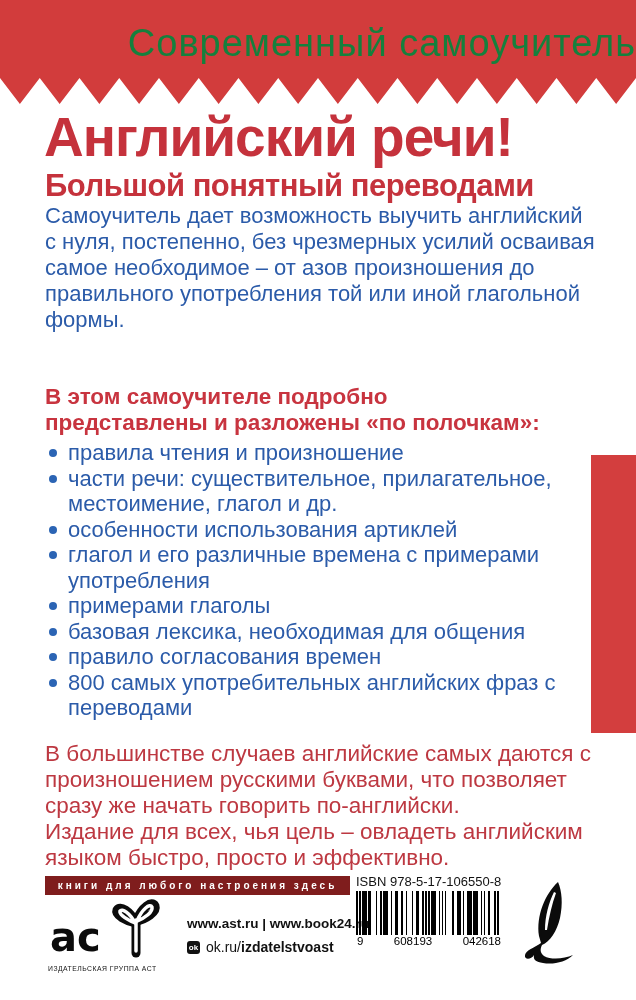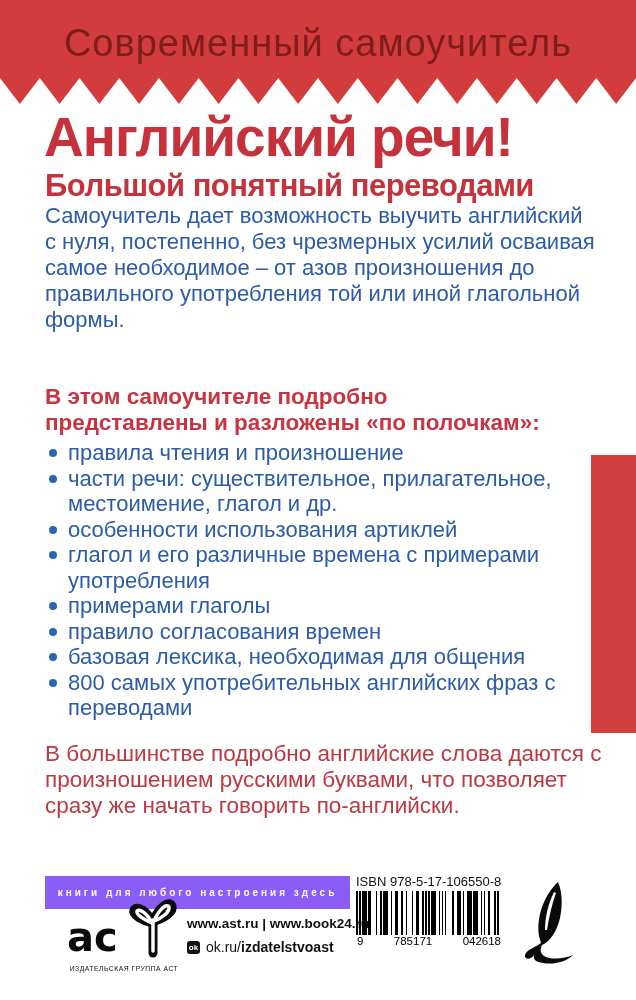--- a/index.html
+++ b/index.html
@@ -4,22 +4,22 @@
 <style>
   html,body{margin:0;padding:0;}
   body{
     width:636px;height:1000px;position:relative;background:#ffffff;overflow:hidden;
     font-family:"Liberation Sans","DejaVu Sans",sans-serif;
   }
   
   .band{position:absolute;top:0;left:0;width:636px;height:104px;}
   .band svg{display:block;}
   .band-label{
-    position:absolute;top:22px;left:0;width:636px;text-align:center;
-    color:#7f1d1d;font-size:38px;letter-spacing:1px;font-weight:400;
+    position:absolute;top:22px;left:0;width:636px;text-align:right;
+    color:#15803d;font-size:38px;letter-spacing:1px;font-weight:400;
   }
   
   .title{
     position:absolute;top:110px;left:44px;width:560px;
     color:#c5323c;font-size:55px;font-weight:700;letter-spacing:-1px;line-height:1.0;
   }
   .subtitle{
     position:absolute;top:168px;left:45px;width:560px;
     color:#c5323c;font-size:31px;font-weight:700;letter-spacing:-0.5px;
   }
@@ -47,25 +47,25 @@
   
   .outro{
     position:absolute;top:741px;left:45px;width:560px;
     color:#bd3841;font-size:22.5px;line-height:26px;font-weight:400;
   }
   .outro p{margin:0;}
   
   .accent-rect{position:absolute;left:591px;top:455px;width:45px;height:278px;background:#d33e3e;}
   
   .ribbon{
-    position:absolute;left:45px;top:876px;width:305px;height:33px;background:#8b5cf6;
+    position:absolute;left:45px;top:876px;width:305px;height:19px;background:#7f1d1d;
     color:#ffffff;font-size:10px;font-weight:700;letter-spacing:3px;
     display:flex;align-items:center;justify-content:center;
   }
-  .ast-block{position:absolute;left:48px;top:897px;width:128px;text-align:center;margin-left:12px;}
+  .ast-block{position:absolute;left:48px;top:897px;width:128px;text-align:left;}
   .ast-caption{font-size:6.8px;letter-spacing:0.5px;color:#111;margin-top:0;}
   .links{position:absolute;left:187px;top:916px;width:170px;color:#111;}
   .links .sites{font-size:13.5px;font-weight:700;white-space:nowrap;}
   .links .social{display:flex;align-items:center;margin-top:8px;font-size:14px;white-space:nowrap;}
   .links .social + .social{margin-top:3px;}
   .soc-icon{
     width:13px;height:13px;border-radius:3px;background:#111;color:#fff;
     font-size:8px;font-weight:700;display:inline-flex;align-items:center;justify-content:center;
     margin-right:6px;flex:0 0 auto;
   }
@@ -100,27 +100,28 @@
   <p>Самоучитель дает возможность выучить английский с нуля, постепенно, без чрезмерных усилий осваивая самое необходимое – от азов произношения до правильного употребления той или иной глагольной формы.</p>
 </div>
 
 <div class="list-heading">В этом самоучителе подробно представлены и разложены «по полочкам»:</div>
 <ul class="features">
     <li>правила чтения и произношение</li>
     <li>части речи: существительное, прилагательное, местоимение, глагол и др.</li>
     <li>особенности использования артиклей</li>
     <li>глагол и его различные времена с примерами употребления</li>
     <li>примерами глаголы</li>
+    <li>базовая лексика, необходимая для общения</li>
     <li>правило согласования времен</li>
-    <li>базовая лексика, необходимая для общения</li>
     <li>800 самых употребительных английских фраз с переводами</li>
   </ul>
 
 <div class="outro">
-  <p>В большинстве подробно английские слова даются с произношением русскими буквами, что позволяет сразу же начать говорить по-английски.</p>
+  <p>В большинстве случаев английские самых даются с произношением русскими буквами, что позволяет сразу же начать говорить по-английски.</p>
+  <p>Издание для всех, чья цель – овладеть английским языком быстро, просто и эффективно.</p>
 </div>
 
 <div class="accent-rect"></div>
 
 <div class="ribbon">книги для любого настроения здесь</div>
 
 <div class="ast-block">
   <svg width="118" height="64" viewBox="0 0 118 64">
     <text x="2" y="54" font-family="DejaVu Sans, sans-serif" font-size="40" font-weight="bold" fill="#0b0b0b">ас</text>
 
@@ -241,21 +242,21 @@
         <span class="b" style="height: 44px;"></span>
         <span style="height: 44px;"></span>
         <span style="height: 44px;"></span>
         <span style="height: 44px;"></span>
         <span class="b" style="height: 56px;"></span>
         <span style="height: 56px;"></span>
         <span class="b" style="height: 56px;"></span>
       </div>
     <div class="bc-digits">
       <span>9</span>
-        <span>785171</span>
+        <span>608193</span>
         <span>042618</span>
     </div>
   </div>
 </div>
 
 <svg class="quill" width="58" height="88" viewBox="0 0 58 88">
   <path fill="#0b0b0b" d="M40 2 C27 14 18 36 21 56 L23 63 C16 68 8 70 7 75 C6 80 13 80 16 75 C15 80 18 82 25 83 C35 85 48 82 55 75 C46 79 33 80 26 76 C22 73 22 69 24 65 C32 62 39 51 42 38 C45 24 44 11 40 2 Z"></path>
   <path fill="#ffffff" d="M36 12 C31 22 27 36 27 50 L29 50 C31 37 34 24 38 13 Z"></path>
 </svg>
 

